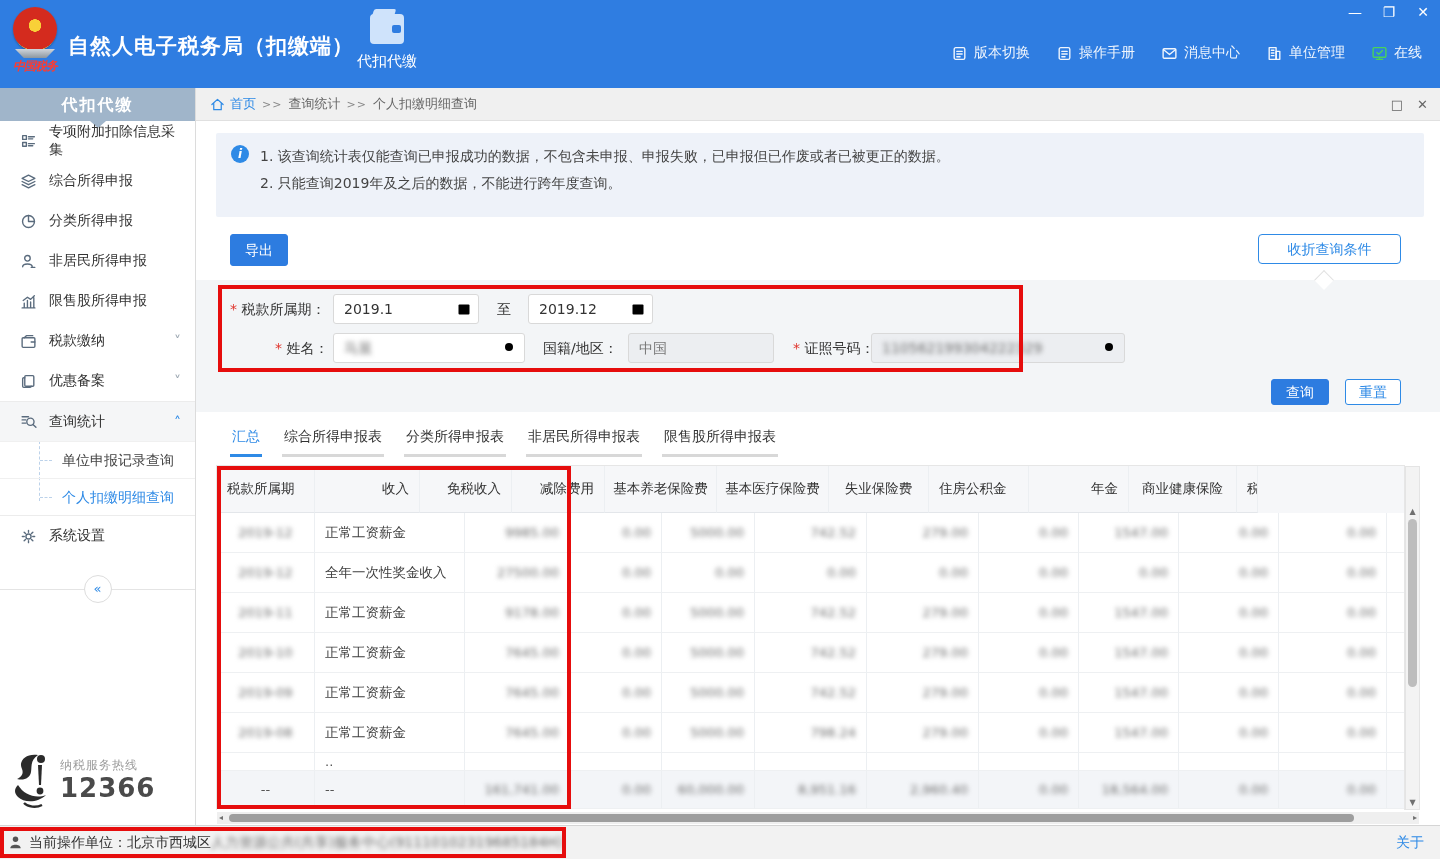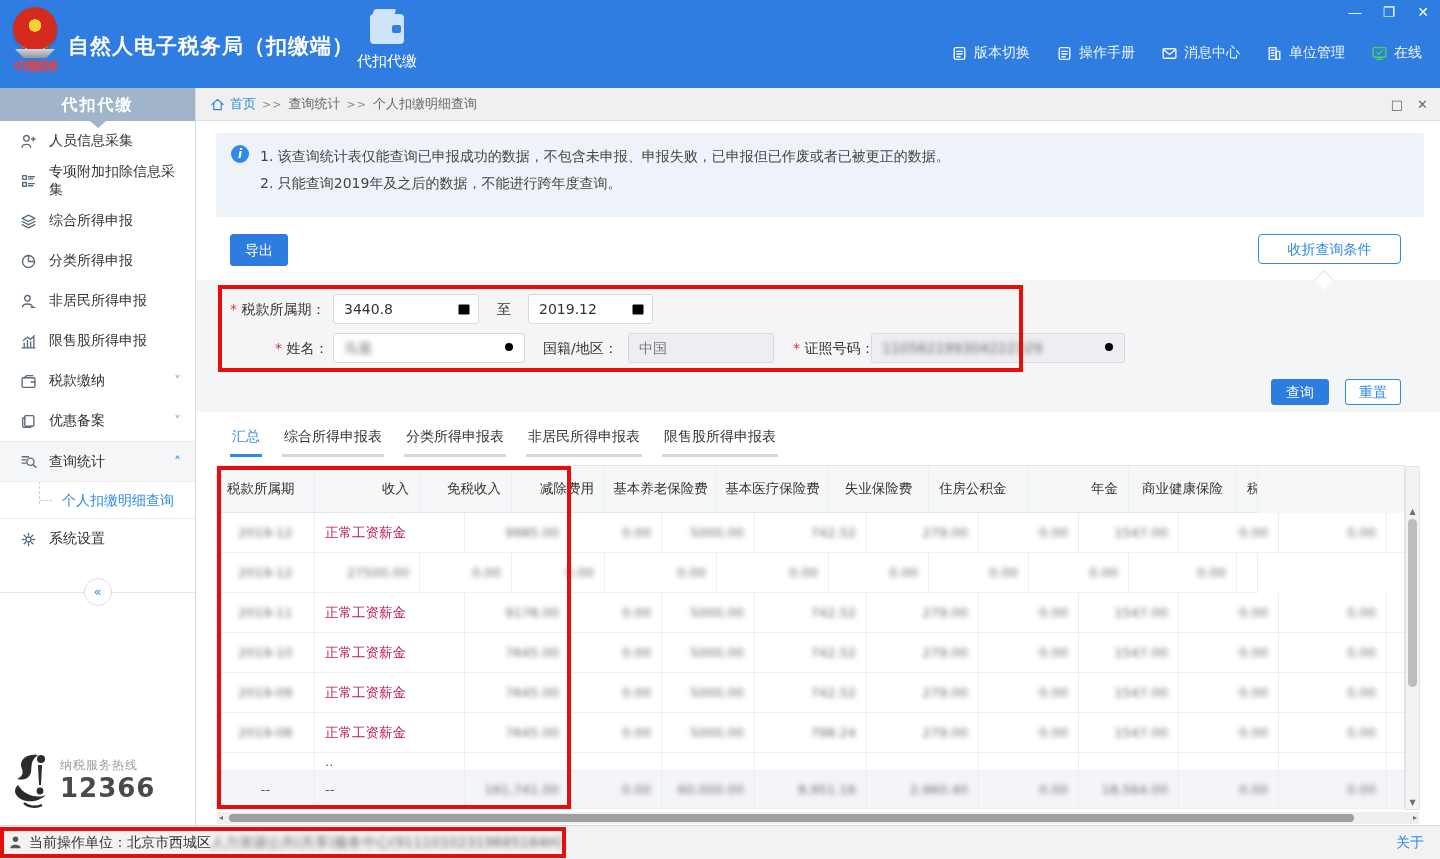--- a/index.html
+++ b/index.html
@@ -87,21 +87,21 @@
   .tab { font-size:14px; color:#333; cursor:pointer; padding:0 2px 8px; border-bottom:3px solid #d8d8d8; white-space:nowrap; }
   .tab.active { color:#2e8ae6; border-bottom-color:#2e8ae6; }
 
   
   #table-zone { left:216px; top:465px; width:1189px; height:345px; border:1px solid #e6e6e6; border-bottom:none; overflow:hidden; background:#fff; }
   .trow { display:flex; width:1189px; }
   .tcell { flex:none; padding:0 10px; border-right:1px solid #eceff2; border-bottom:1px solid #eef0f2; overflow:hidden; white-space:nowrap; display:flex; align-items:center; }
   .thead-row { background:#f6f7f9; height:47px; font-size:13.5px; color:#333; }
   .thead-row .tcell { border-bottom:1px solid #e3e6ea; }
   .drow { height:40px; font-size:13px; color:#555; background:#fff; }
-  .drow .item-cell { color:#be185d; font-size:13.5px; }
+  .drow .item-cell { color:#404040; font-size:13.5px; }
   .partial-row { height:18px; font-size:13px; color:#555; }
   .totals-row { height:38px; background:#f3f5f8; font-size:13px; color:#555; }
   .al { justify-content:flex-start; } .ar { justify-content:flex-end; } .ac { justify-content:center; }
 
   
   #vscroll { left:1405px; top:466px; width:15px; height:344px; background:#f3f3f3; border:1px solid #e4e4e4; }
   #vscroll .arr { position:absolute; left:0; width:13px; text-align:center; font-size:8px; color:#707070; }
   #vscroll .thumb { position:absolute; left:2px; top:52px; width:9px; height:168px; background:#bdbdbd; border-radius:5px; }
   #hscroll { left:217px; top:812px; width:1202px; height:12px; background:#efefef; }
   #hscroll .thumb { position:absolute; left:12px; top:2px; width:1125px; height:8px; background:#9e9e9e; border-radius:4px; }
@@ -175,27 +175,20 @@
         <span>在线</span>
       </div>
     </div>
 </div>
 
 <div id="sidebar" class="abs">
   <div id="side-hdr">代扣代缴</div>
   <div id="side-menu">
       <div class="mitem">
         <svg viewBox="0 0 16 16" class="ic">
-          <circle cx="6" cy="5" r="2.6"></circle>
-          <path d="M2 13.5 C2 9.8 10 9.8 10 13.5 M12.5 4 V7.5 M10.8 5.7 H14.2"></path>
-        </svg>
-        <span>人员信息采集</span>
-      </div>
-      <div class="mitem">
-        <svg viewBox="0 0 16 16" class="ic">
           <rect x="2.5" y="2.5" width="3.5" height="3.5"></rect>
           <rect x="2.5" y="9" width="3.5" height="3.5"></rect>
           <path d="M8 3.5 H13.5 M8 5.5 H12 M8 10 H13.5 M8 12 H12"></path>
         </svg>
         <span>专项附加扣除信息采集</span>
       </div>
       <div class="mitem">
         <svg viewBox="0 0 16 16" class="ic">
           <path d="M8 2 L14 5 L8 8 L2 5 Z M2 8 L8 11 L14 8 M2 11 L8 14 L14 11"></path>
         </svg>
@@ -240,20 +233,21 @@
       <div class="mitem open">
         <svg viewBox="0 0 16 16" class="ic">
           <path d="M2 3.5 H8 M2 6.5 H5.5 M2 9.5 H5.5"></path>
           <circle cx="9.8" cy="8.2" r="3.4"></circle>
           <path d="M12.2 10.8 L15 13.5"></path>
         </svg>
         <span>查询统计</span>
         <span class="chev">˄</span>
       </div>
       <div class="subwrap">
+        <div class="sitem">单位申报记录查询</div>
         <div class="sitem active">个人扣缴明细查询</div>
       </div>
       <div class="mitem">
         <svg viewBox="0 0 16 16" class="ic">
           <circle cx="8" cy="8" r="2.4"></circle>
           <path d="M8 2.2 V4 M8 12 V13.8 M2.2 8 H4 M12 8 H13.8 M3.9 3.9 L5.2 5.2 M10.8 10.8 L12.1 12.1 M12.1 3.9 L10.8 5.2 M5.2 10.8 L3.9 12.1"></path>
         </svg>
         <span>系统设置</span>
       </div>
     </div>
@@ -299,21 +293,21 @@
 </div>
 
 <div id="export-btn" class="abs btn btn-primary">导出</div>
 <div id="collapse-query-btn" class="abs btn btn-outline">收折查询条件</div>
 
 <div id="qpanel" class="abs"></div>
 <div id="panel-notch" class="abs"></div>
 
 <div class="frm-label req abs" style="left:230px; top:301px;">税款所属期：</div>
 <div class="inp abs" style="left:333px; top:294px; width:146px;">
-  <span>3440.8</span>
+  <span>2019.1</span>
   <svg class="tail-ic" viewBox="0 0 16 16">
       <rect x="2.5" y="3.5" width="11" height="10" rx="1"></rect>
       <path d="M2.5 6.5 H13.5 M5 2 V4.5 M11 2 V4.5 M5 9 H6.2 M7.5 9 H8.7 M10 9 H11.2 M5 11.5 H6.2 M7.5 11.5 H8.7"></path>
     </svg>
 </div>
 <div class="frm-label abs" style="left:497px; top:301px;">至</div>
 <div class="inp abs" style="left:528px; top:294px; width:125px;">
   <span>2019.12</span>
   <svg class="tail-ic" viewBox="0 0 16 16">
       <rect x="2.5" y="3.5" width="11" height="10" rx="1"></rect>
@@ -403,20 +397,23 @@
           <span class="blurred">0.00</span>
         </div>
         <div class="tcell al" style="width: 17px;">
           <span></span>
         </div>
       </div>
       <div class="trow drow">
         <div class="tcell ac" style="width: 98px;">
           <span class="blurred">2019-12</span>
         </div>
+        <div class="tcell al item-cell" style="width: 150px;">
+          <span>全年一次性奖金收入</span>
+        </div>
         <div class="tcell ar" style="width: 105px;">
           <span class="blurred">27500.00</span>
         </div>
         <div class="tcell ar" style="width: 92px;">
           <span class="blurred">0.00</span>
         </div>
         <div class="tcell ar" style="width: 93px;">
           <span class="blurred">0.00</span>
         </div>
         <div class="tcell ar" style="width: 112px;">

